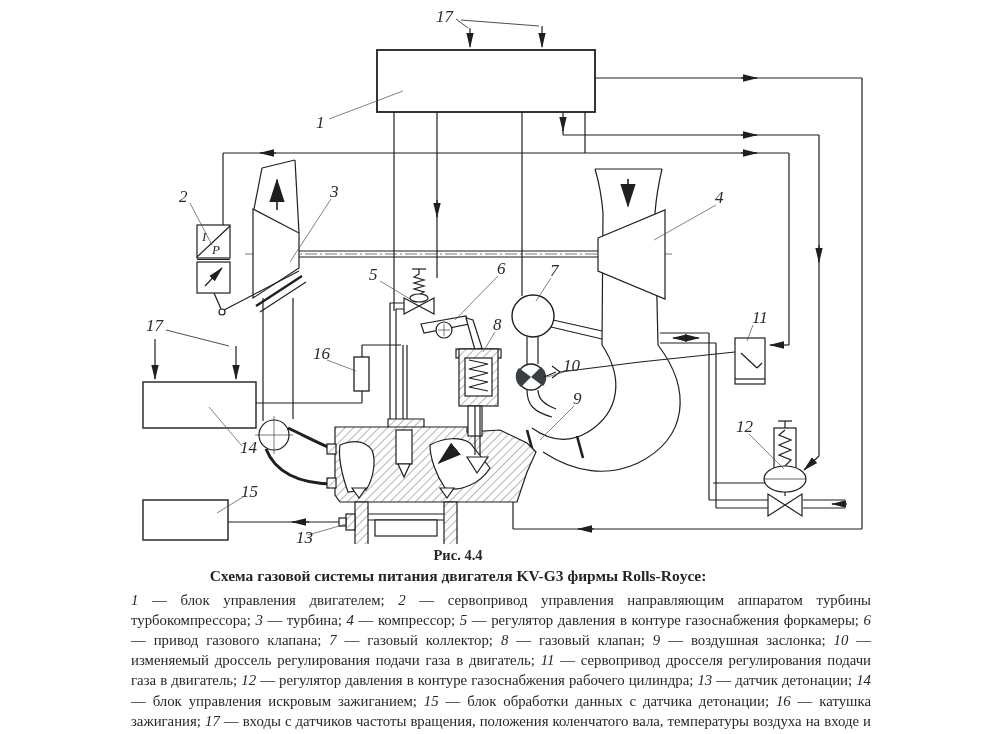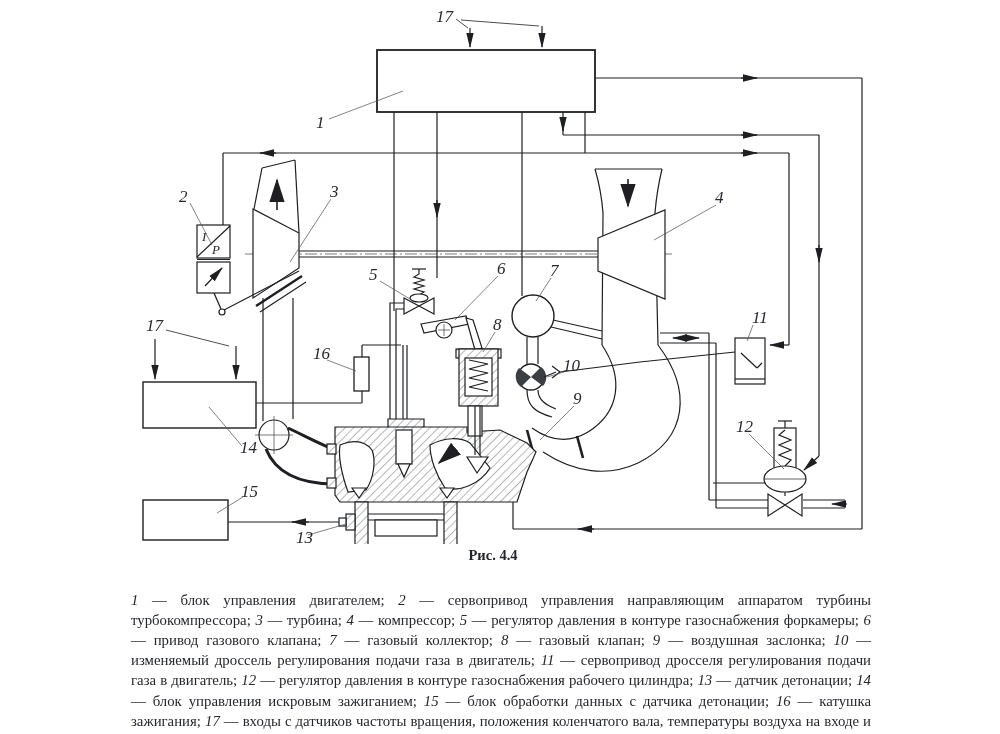--- a/index.html
+++ b/index.html
@@ -3,21 +3,21 @@
 <meta charset="utf-8">
 <style>
   html,body{margin:0;padding:0;background:#ffffff;}
   .page{position:relative;width:1000px;height:734px;background:#ffffff;overflow:hidden;
         font-family:"Liberation Serif", serif;color:#22252a;}
   .diagram-wrap{position:absolute;left:0;top:0;width:1000px;height:544px;}
   svg{display:block;}
   svg text{font-family:"Liberation Serif", serif;}
   .callout{font-style:italic;font-size:17px;fill:#26292e;}
   .callout-sm{font-style:italic;font-size:13px;fill:#26292e;}
-  .caption{position:absolute;left:0;top:547px;width:916px;text-align:center;margin-left:35px;}
+  .caption{position:absolute;left:0;top:547px;width:916px;text-align:center;}
   .fig-num{font-weight:bold;font-size:14.5px;line-height:1.15;}
   .fig-title{font-weight:bold;font-size:15.5px;line-height:1.25;margin-top:2px;}
   .legend{position:absolute;left:131px;top:590px;width:740px;text-align:justify;
           font-size:14.8px;line-height:1.36;color:#24272c;}
   .legend i{font-style:italic;}
 </style>
 </head>
 <body>
 
 <div class="page">
@@ -310,16 +310,17 @@
       <text x="436" y="22" class="callout">17</text>
       <text x="146" y="331" class="callout">17</text>
       <text x="202" y="241" class="callout-sm">I</text>
       <text x="212" y="254" class="callout-sm">P</text>
     </g>
   </svg>
   </div>
 
   <div class="caption">
     <div class="fig-num">Рис. 4.4</div>
+    <div class="fig-title">Схема газовой системы питания двигателя KV-G3 фирмы Rolls-Royce:</div>
   </div>
 
   <div class="legend"><i>1</i> — блок управления двигателем; <i>2</i> — сервопривод управления направляющим аппаратом турбины турбокомпрессора; <i>3</i> — турбина; <i>4</i> — компрессор; <i>5</i> — регулятор давления в контуре газоснабжения форкамеры; <i>6</i> — привод газового клапана; <i>7</i> — газовый коллектор; <i>8</i> — газовый клапан; <i>9</i> — воздушная заслонка; <i>10</i> — изменяемый дроссель регулирования подачи газа в двигатель; <i>11</i> — сервопривод дросселя регулирования подачи газа в двигатель; <i>12</i> — регулятор давления в контуре газоснабжения рабочего цилиндра; <i>13</i> — датчик детонации; <i>14</i> — блок управления искровым зажиганием; <i>15</i> — блок обработки данных с датчика детонации; <i>16</i> — катушка зажигания; <i>17</i> — входы с датчиков частоты вращения, положения коленчатого вала, температуры воздуха на входе и т. д.</div>
 </div>
 
 </body></html>

